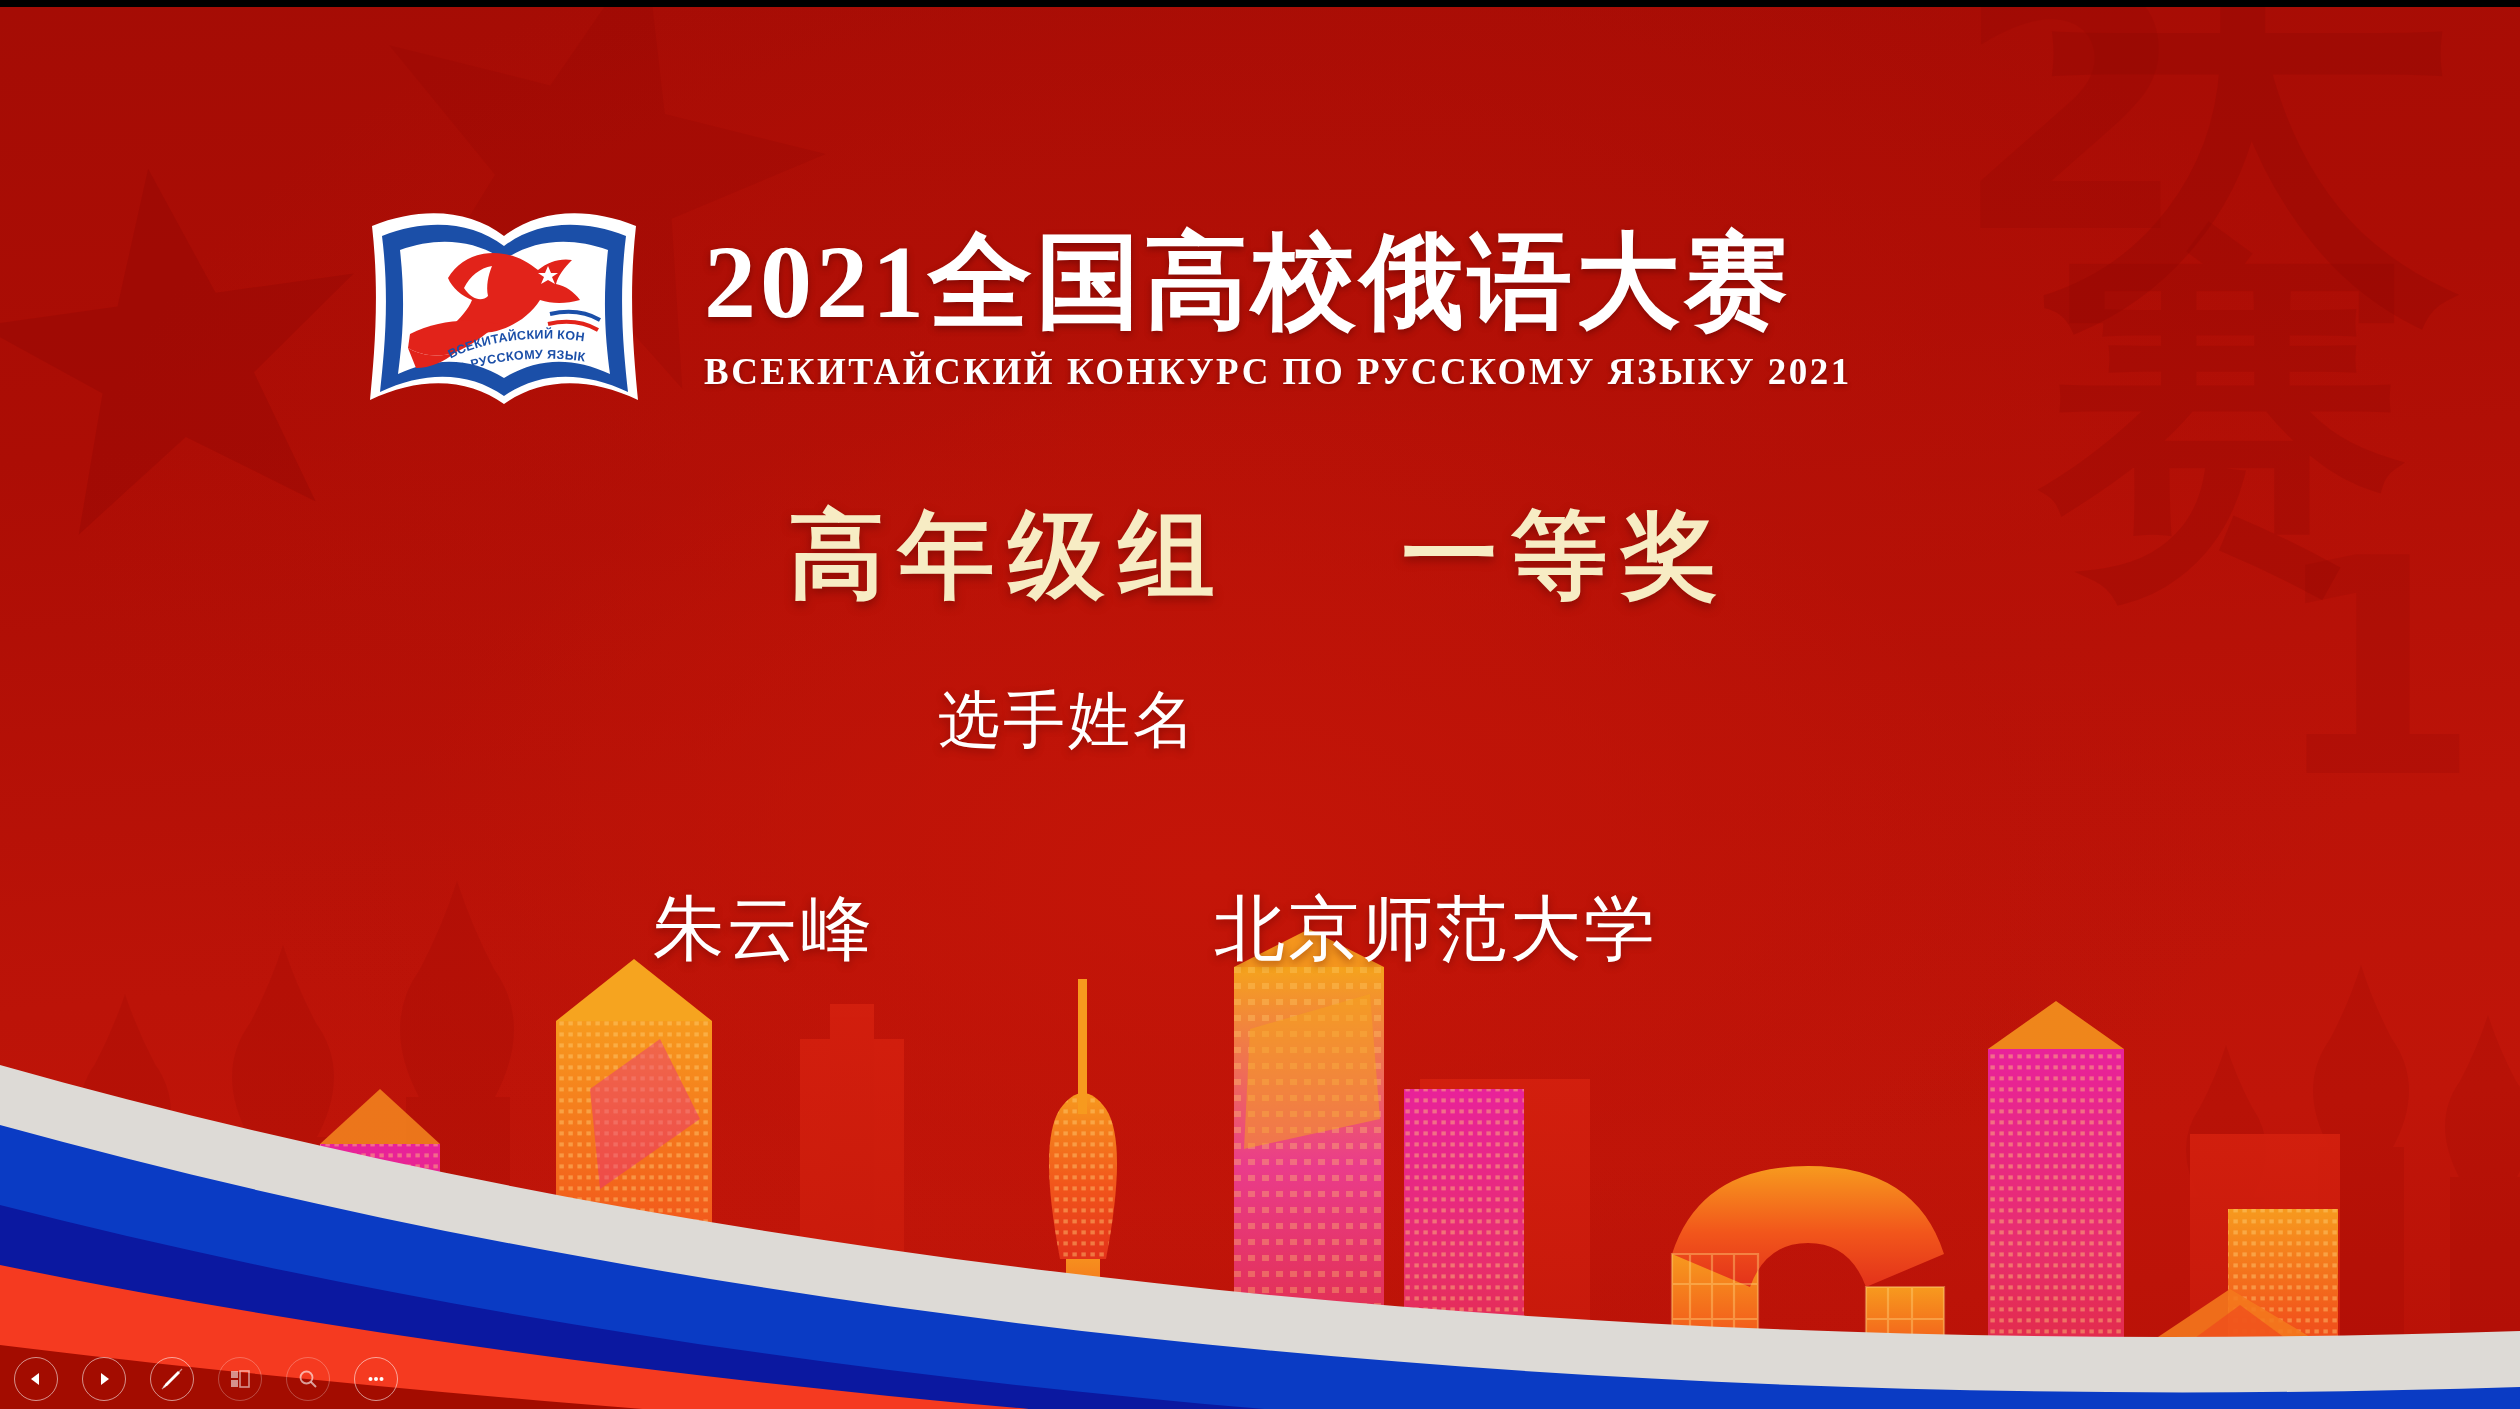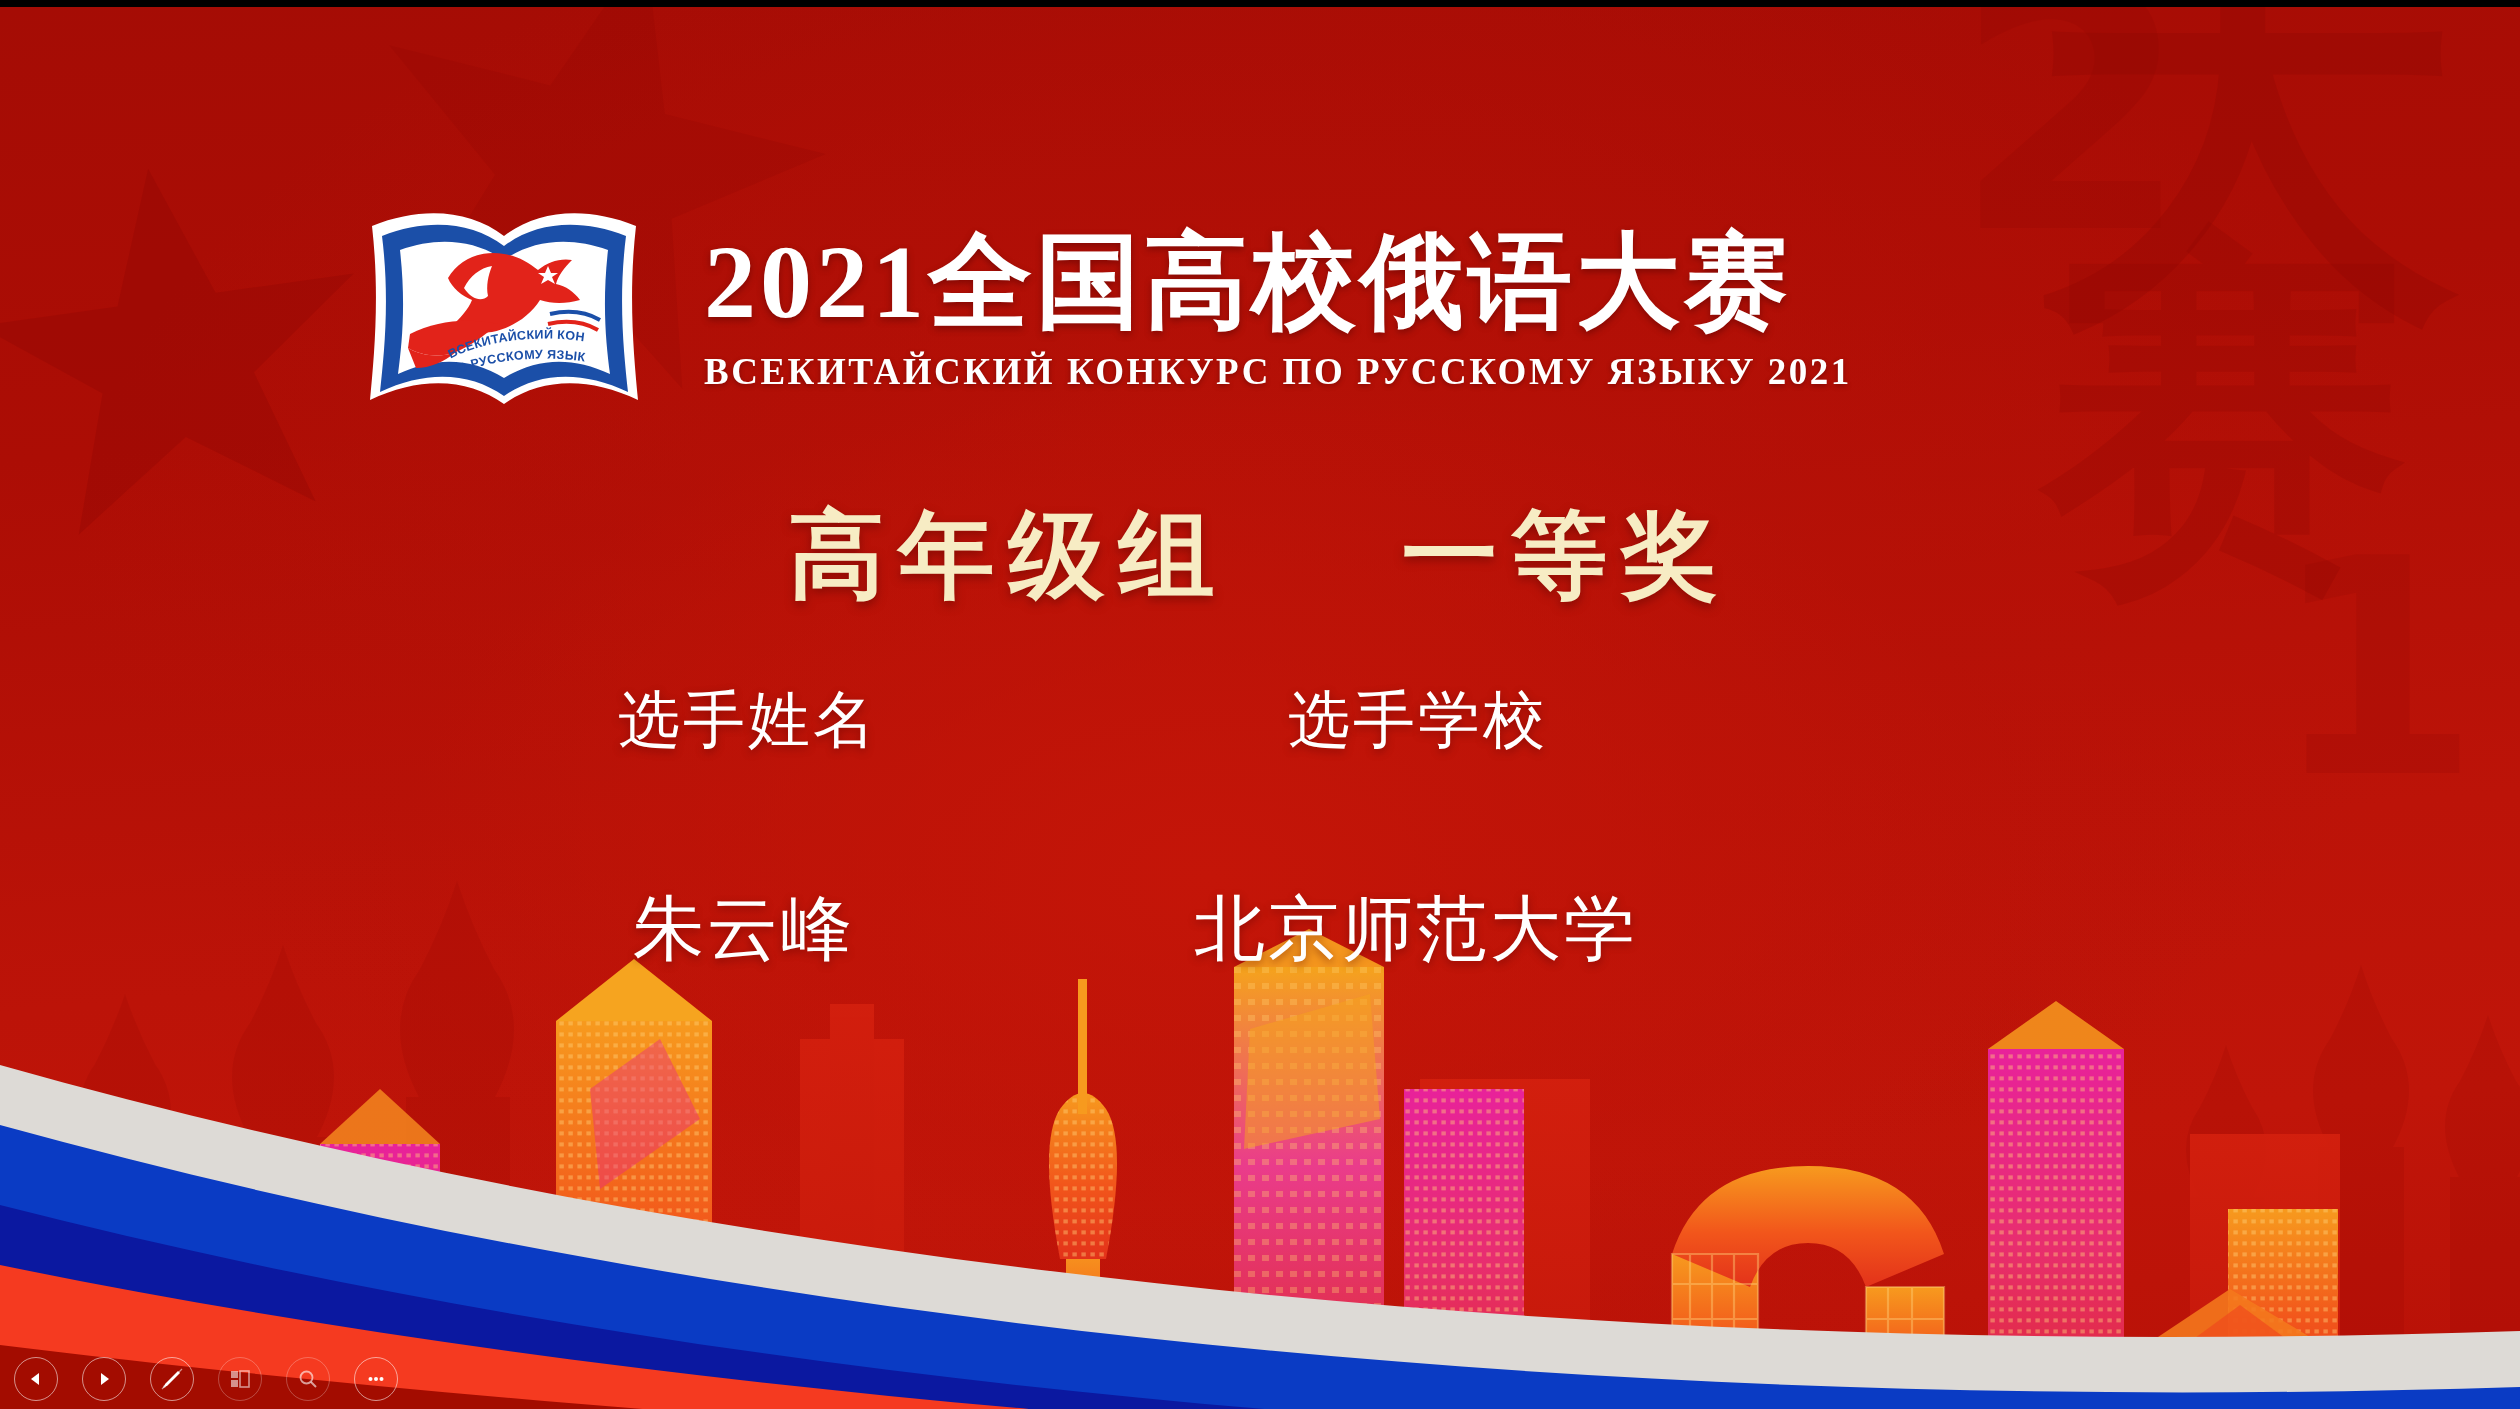--- a/index.html
+++ b/index.html
@@ -83,20 +83,21 @@
     white-space:nowrap;
   }
   .award-line .gap { display:inline-block; width:78px; }
 
   
   .row-head, .row-data {
     position:absolute; width:2112px; display:flex; justify-content:center;
     font-family:"DejaVu Sans", sans-serif; color:#FFFFFF;
     text-shadow:0 3px 8px rgba(80,0,0,.45);
     white-space:nowrap;
+    margin-left:20px;
   }
   .row-head { top:678px; font-size:62px; font-weight:400; letter-spacing:3px; }
   .row-data { top:882px; font-size:71px; font-weight:400; letter-spacing:3px; }
 
   .col-name  { width:600px; text-align:center; }
   .col-school{ width:600px; text-align:center; }
   .row-head .col-name  { transform:translateX(-8px); }
   .row-head .col-school{ transform:translateX(62px); }
   .row-data .col-name  { transform:translateX(-12px); }
   .row-data .col-school{ transform:translateX(60px);font-family:Liberation Mono, monospace; }
@@ -333,21 +334,20 @@
     </div>
 
     <div class="award-line">
       <span>高年级组</span>
       <span class="gap"></span>
       <span>一等奖</span>
     </div>
 
     <div class="row-head">
       <div class="col-name">选手姓名</div>
-      <div class="col-school">选手学校</div>
     </div>
 
     <div class="row-data">
       <div class="col-name">朱云峰</div>
       <div class="col-school">北京师范大学</div>
     </div>
 
   </div>
 
   <div class="toolbar">

